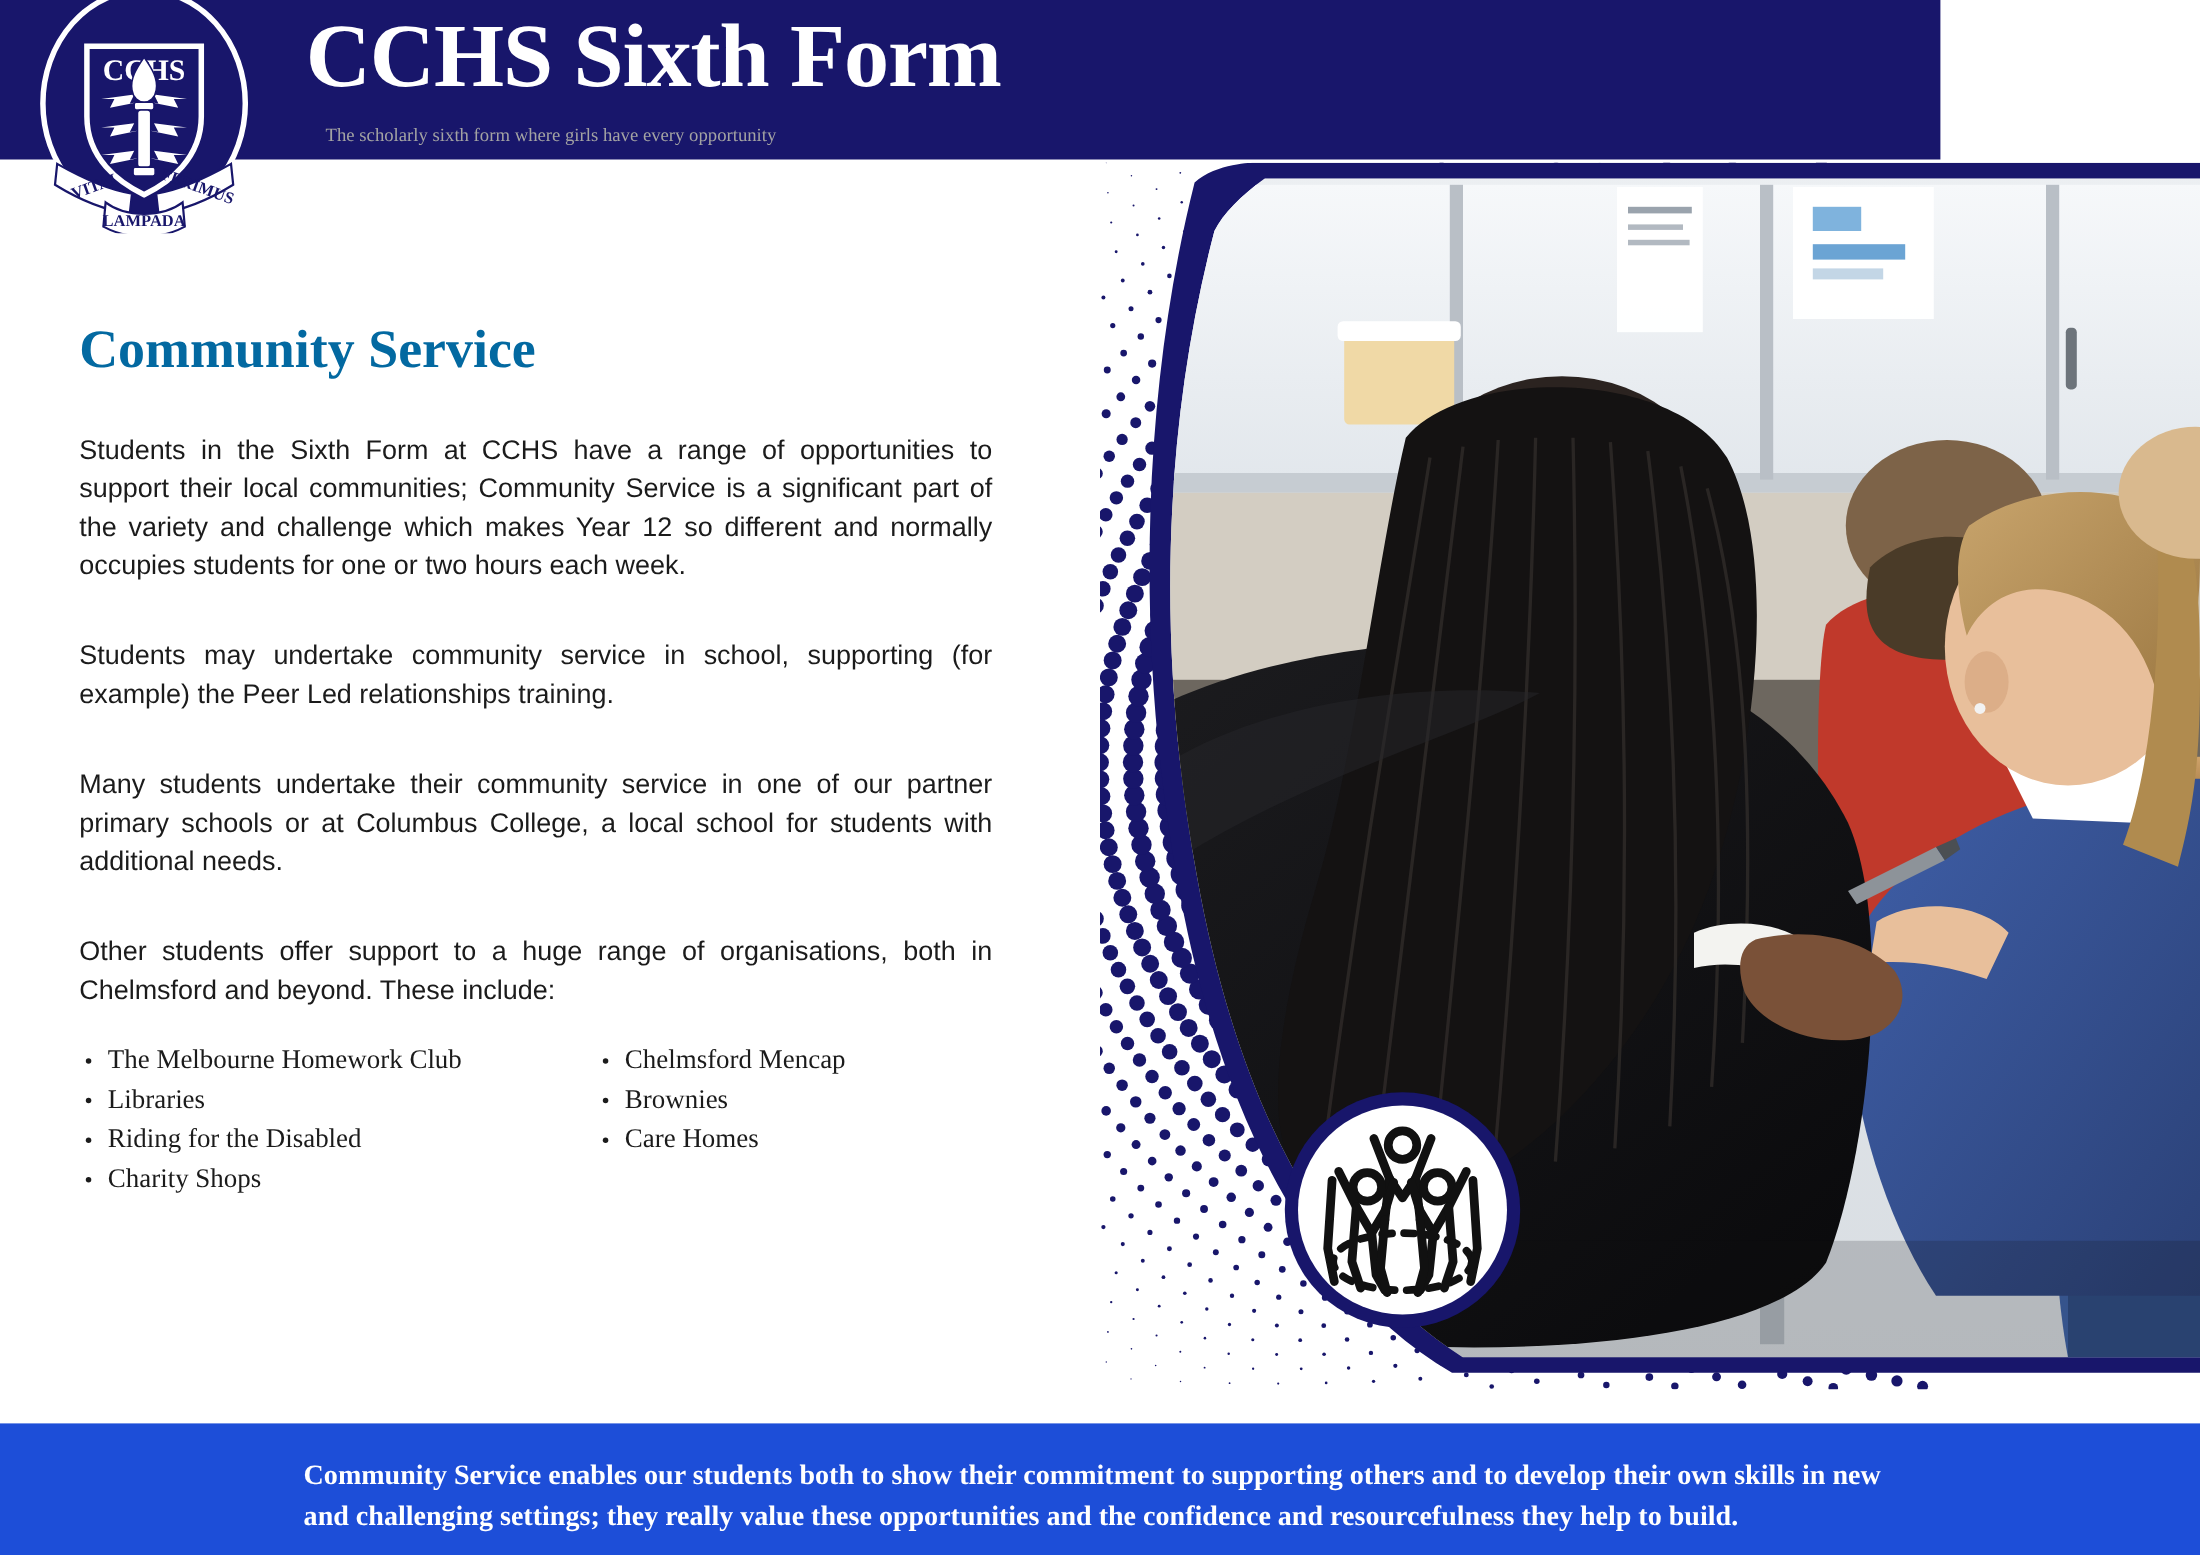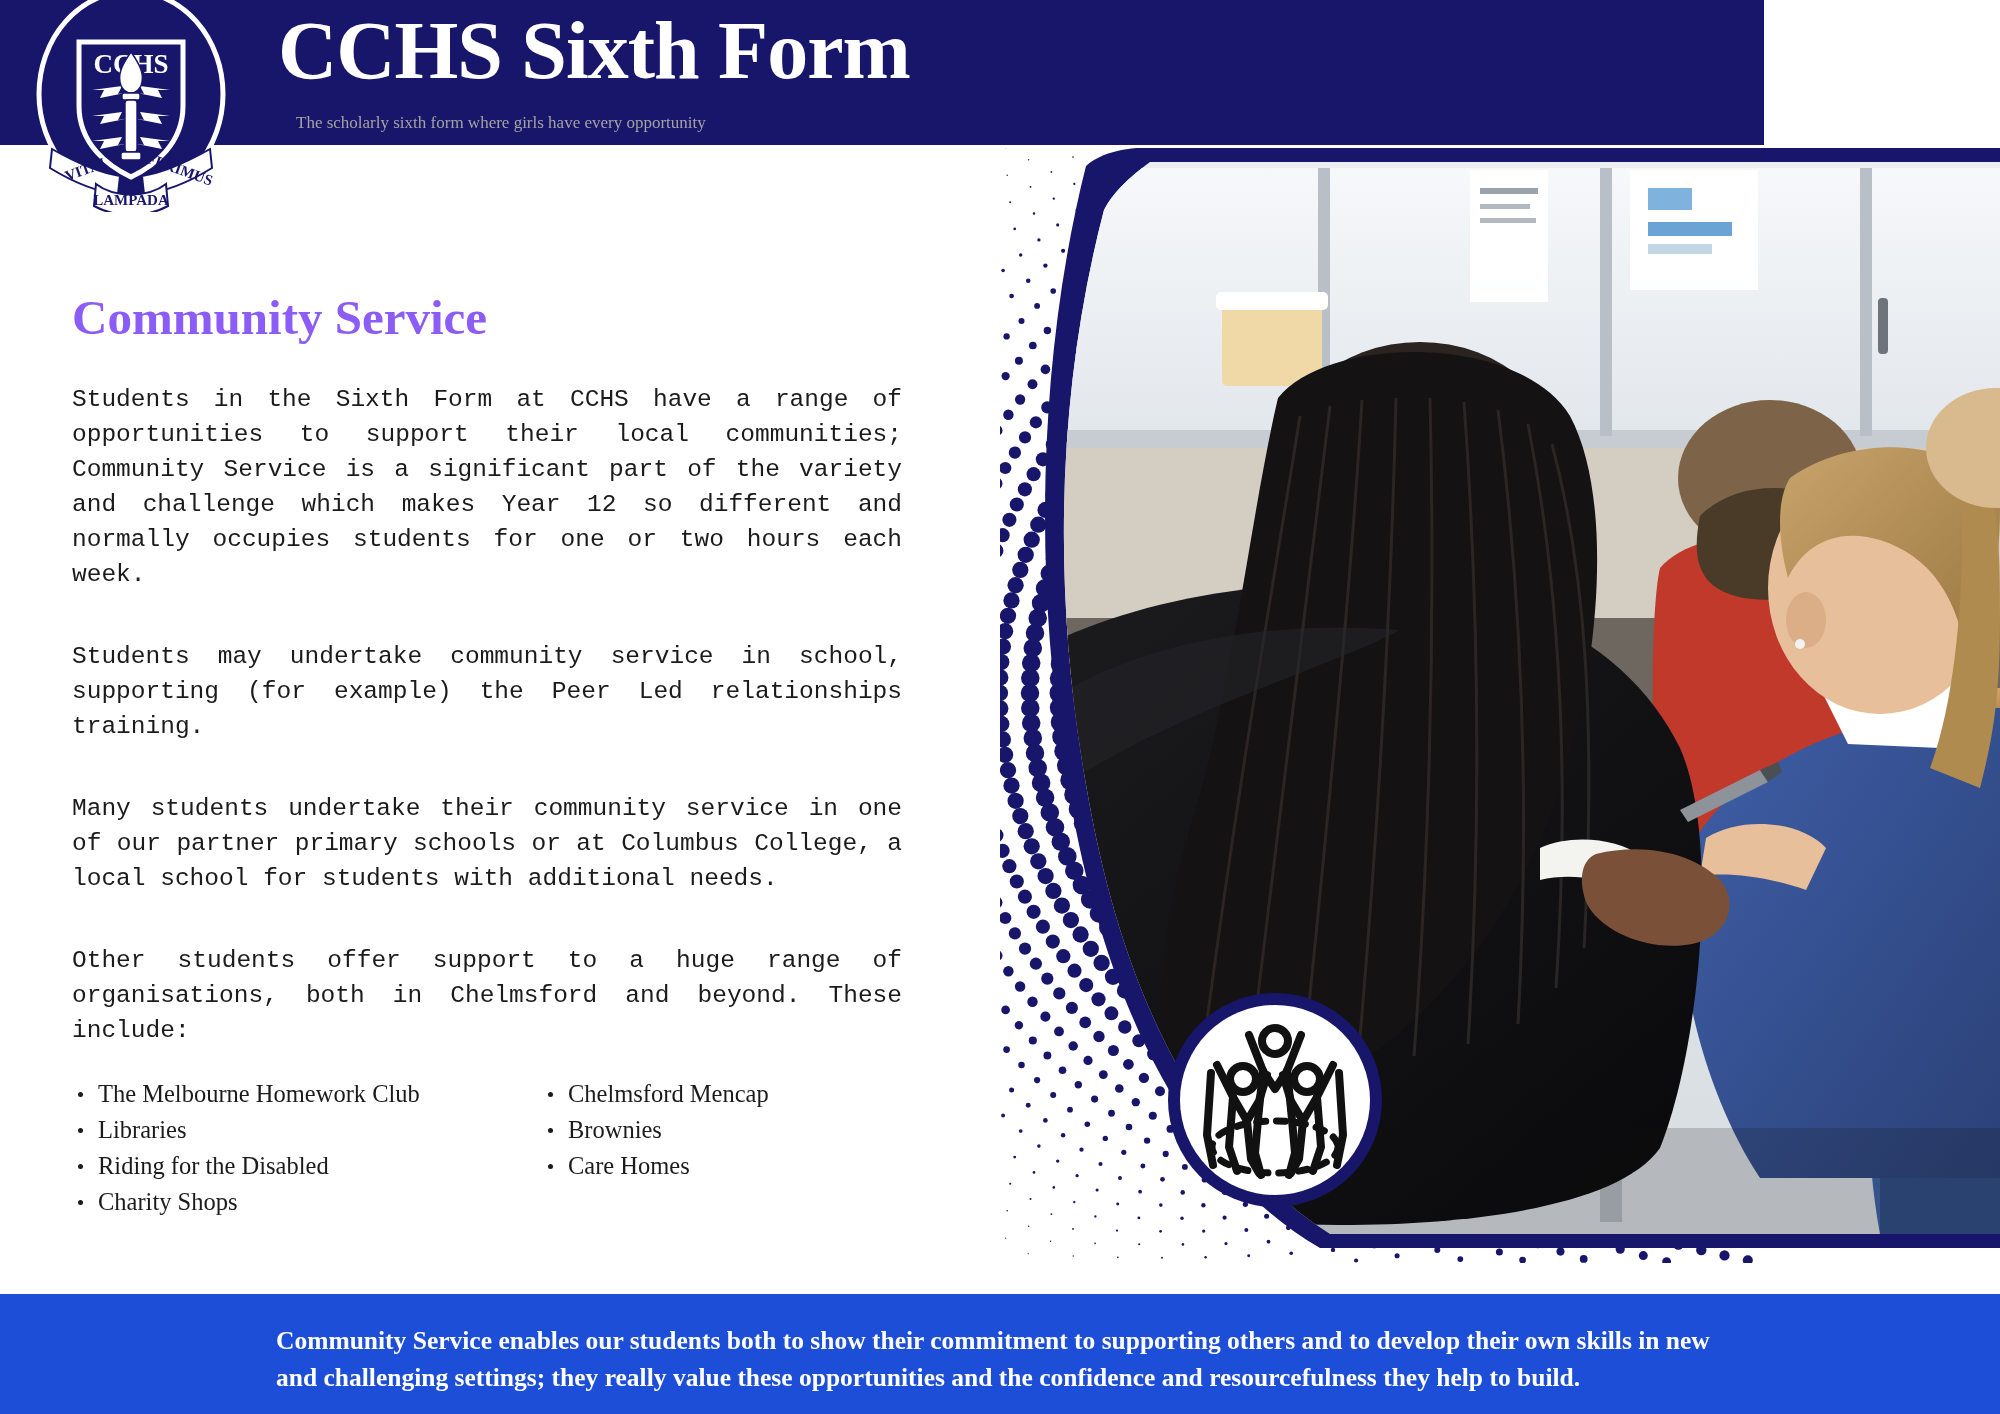--- a/index.html
+++ b/index.html
@@ -28,25 +28,25 @@
     font-family:"Liberation Serif",serif;
     color:#a3a3a3;font-size:17px;line-height:30px;
   }
 
   
   .content{
     position:absolute;left:72px;top:290px;width:830px;z-index:14;
   }
   .page-title{
     font-family:"Liberation Serif",serif;
-    font-weight:700;color:#8b5cf6;
-    font-size:49px;line-height:56px;margin:0 0 36px 0;
+    font-weight:700;color:#0369a1;
+    font-size:49px;line-height:56px;margin:0 0 46px 0;
   }
   .para{
-    font-family:Liberation Mono, monospace;
+    font-family:Liberation Sans, sans-serif;
     color:#1b1b1b;font-size:24.5px;line-height:35px;
     text-align:justify;margin:0 0 47px 0;
   }
   .para.tight{margin-bottom:12px;}
 
   .bullets{
     position:relative;display:flex;margin-top:28px;
   }
   .bul-col{width:470px;}
   .bul-col.second{width:330px;}

